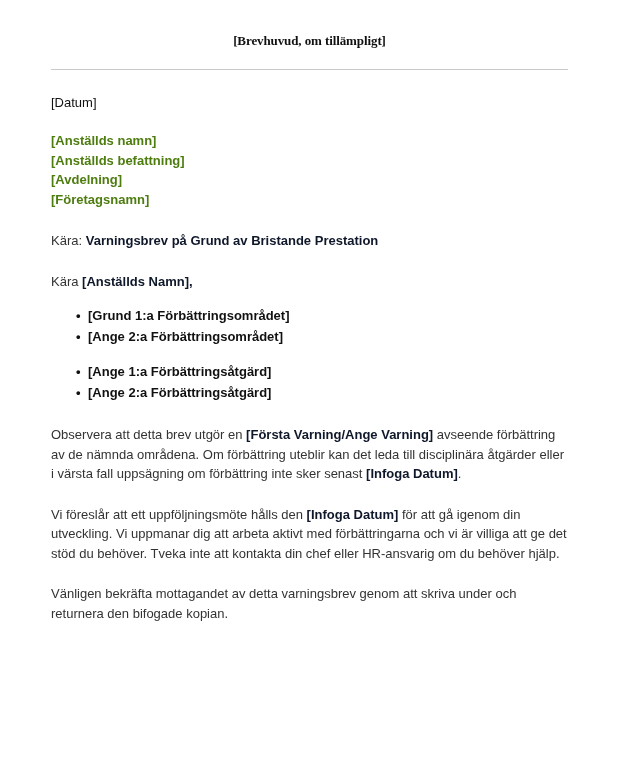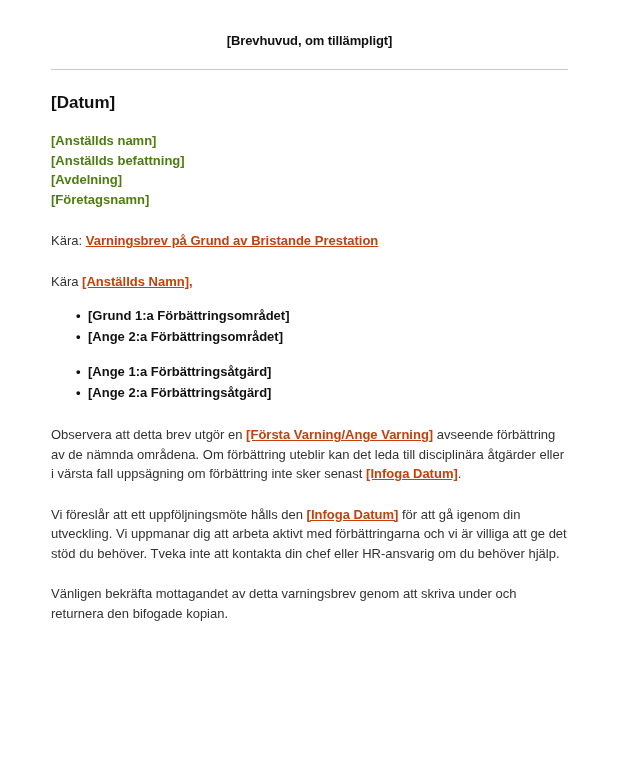--- a/index.html
+++ b/index.html
@@ -22,37 +22,37 @@
     background: #ffffff;
   }
   .letterhead {
     text-align: center;
     font-weight: bold;
     font-size: 13px;
     color: #111111;
     letter-spacing: -0.1px;
     margin: 4px 0 0 0;
     line-height: 18px;
+    font-family: Liberation Serif, serif;
   }
   .rule {
     border: 0;
     border-top: 1px solid #c9c9c9;
     margin: 19px 0 0 0;
     width: 100%;
     height: 0;
   }
   .b {
     font-weight: bold;
-    color: #c2410c;
-    text-decoration: underline;
+    color: #0f172a;
   }
   .date-line {
-    font-weight: bold;
+    font-weight: normal;
     color: #111111;
-    font-size: 17px;
+    font-size: 13px;
     line-height: 19px;
     margin-top: 23px;
   }
   .addr-block {
     margin-top: 19px;
   }
   .addr-line {
     font-weight: bold;
     color: #4d7c0f;
     font-size: 13px;

